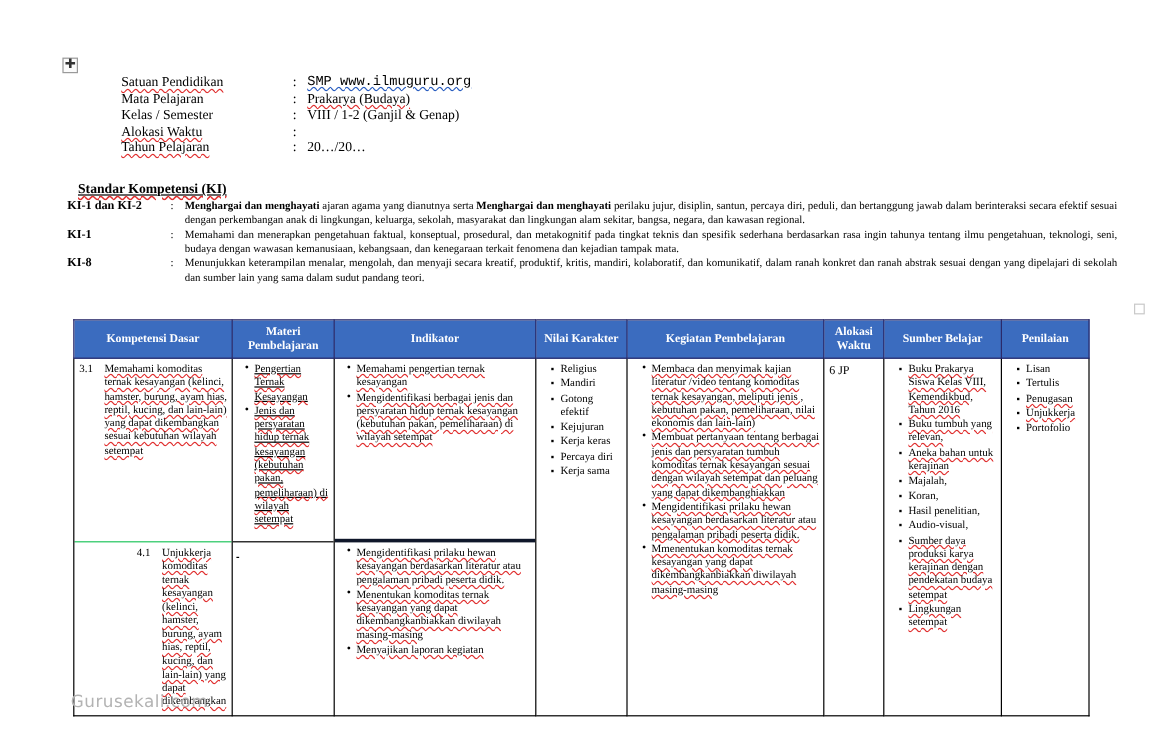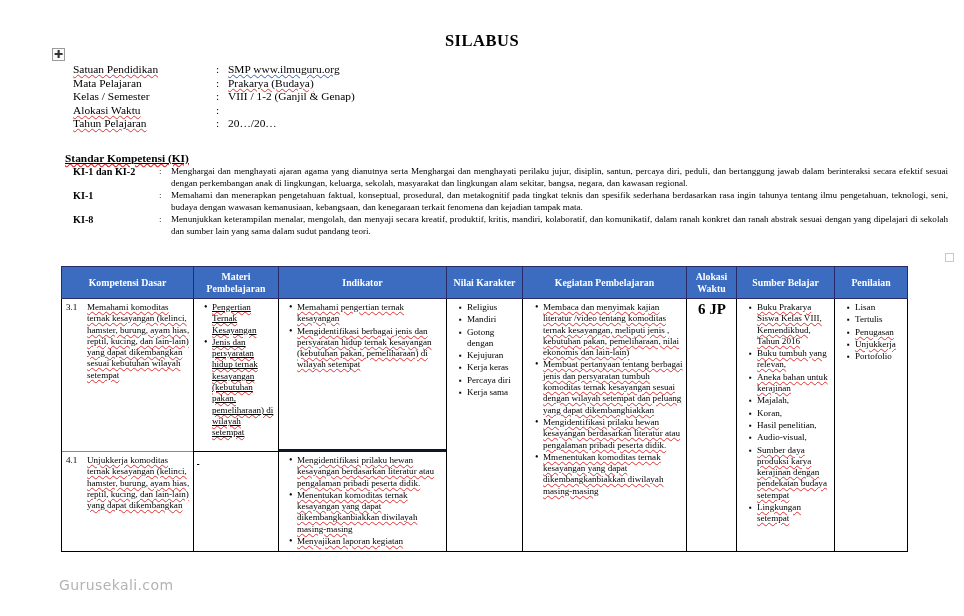--- a/index.html
+++ b/index.html
@@ -38,64 +38,65 @@
     font-size: 11px; line-height: 1; color: #333;
   }
 
   
   .ident {
     position: absolute;
     top: 63px; left: 73px;
     font-size: 11.4px;
     line-height: 13.6px;
   }
-  .ident-row { display: flex; }
+  .ident-row { display: flex; margin-left: 28px; }
   .ident-label { width: 143px; }
   .ident-colon { width: 12px; }
   .ident-val { white-space: nowrap; }
   .sq { 
     text-decoration: underline;
     text-decoration-style: wavy;
     text-decoration-color: #e03030;
     text-decoration-thickness: 1px;
     text-underline-offset: 1px;
   }
   .sqb { 
     text-decoration: underline;
     text-decoration-style: wavy;
     text-decoration-color: #2a5ec0;
     text-decoration-thickness: 1px;
     text-underline-offset: 1px;
+    font-family: Liberation Mono, monospace;
   }
 
   
   .sk-head {
     position: absolute;
     top: 152px; left: 65px;
     font-size: 11.4px;
     font-weight: bold;
     text-decoration: underline;
   }
   .sk-head span {
     text-decoration: underline;
     text-decoration-style: wavy;
     text-decoration-color: #e03030;
   }
   .ki-block {
     position: absolute;
-    top: 166px; left: 73px;
+    top: 166px; left: 56px;
     width: 875px;
     font-size: 9.1px;
     line-height: 11.6px;
   }
   .ki-row { display: flex; margin-bottom: 1px; }
   .ki-code { width: 86px; font-weight: bold; font-size: 10.2px; flex: 0 0 86px; }
   .ki-colon { width: 12px; flex: 0 0 12px; }
   .ki-text { flex: 1 1 auto; text-align: justify; }
-  .ki-text b { font-weight: normal; }
+  .ki-text b { font-weight: bold; }
 
   
   table.silabus {
     position: absolute;
     top: 266px; left: 61px;
     width: 846px;
     border-collapse: collapse;
     table-layout: fixed;
   }
   table.silabus th {
@@ -141,21 +142,21 @@
     position: absolute; left: -1px; top: -1px;
     font-size: 10px;
   }
   ul.sq-b > li:before { content: "\25AA"; font-size: 8px; top: 0px; }
 
   
   .kd-item { display: flex; margin-bottom: 2px; }
   .kd-num { flex: 0 0 21px; }
   .kd-txt { flex: 1 1 auto; }
 
-  .aw-val { text-align: center; font-weight: bold; font-size: 15px; padding-top: 2px; }
+  .aw-val { font-weight: normal; font-size: 10px; padding-top: 2px; }
 
   
   .watermark {
     position: absolute;
     left: 59px; top: 577px;
     font-family: "DejaVu Sans", "Liberation Sans", sans-serif;
     font-size: 14px;
     color: #b3b3b3;
     letter-spacing: 0.4px;
     text-align: center;
@@ -165,21 +166,20 @@
   .corner-mark {
     position: absolute; right: 10px; top: 253px;
     width: 9px; height: 9px; border: 1px solid #c9c9c9;
   }
 </style>
 </head>
 <body>
 
 <div id="page">
 
-  <div class="doc-title">SILABUS</div>
 
   <div class="move-handle">✚</div>
 
   <div class="ident">
     <div class="ident-row">
       <div class="ident-label sq">Satuan Pendidikan</div>
       <div class="ident-colon">:</div>
       <div class="ident-val sqb">SMP  www.ilmuguru.org</div>
     </div>
     <div class="ident-row">
@@ -254,21 +254,21 @@
     <tbody>
       <tr>
 
         <td style="padding:0;">
           <div style="border-bottom:1px solid #22c55e; padding:3px 3px 3px 4px; min-height:153px;">
             <div class="kd-item">
               <div class="kd-num">3.1</div>
               <div class="kd-txt sq">Memahami komoditas ternak kesayangan (kelinci, hamster, burung, ayam hias, reptil, kucing, dan lain-lain) yang dapat dikembangkan sesuai kebutuhan wilayah setempat</div>
             </div>
           </div>
-          <div style="padding:3px 3px 3px 4px;">
+          <div style="padding:3px 3px 3px 4px;margin-left:48px;">
             <div class="kd-item">
               <div class="kd-num">4.1</div>
               <div class="kd-txt sq">Unjukkerja komoditas ternak kesayangan (kelinci, hamster, burung, ayam hias, reptil, kucing, dan lain-lain) yang dapat dikembangkan</div>
             </div>
           </div>
         </td>
 
         <td style="padding:0;text-decoration:underline;">
           <div style="border-bottom:1px solid #000; padding:3px 3px 3px 2px; min-height:153px;">
             <ul class="b">
@@ -292,21 +292,21 @@
               <li class="sq">Menentukan  komoditas ternak kesayangan yang dapat dikembangkanbiakkan  diwilayah masing-masing</li>
               <li class="sq">Menyajikan laporan  kegiatan</li>
             </ul>
           </div>
         </td>
 
         <td>
           <ul class="b sq-b">
             <li>Religius</li>
             <li>Mandiri</li>
-            <li>Gotong dengan</li>
+            <li>Gotong efektif</li>
             <li>Kejujuran</li>
             <li>Kerja keras</li>
             <li>Percaya diri</li>
             <li>Kerja sama</li>
           </ul>
         </td>
 
         <td>
           <ul class="b">
             <li class="sq">Membaca dan menyimak kajian literatur /video tentang komoditas ternak kesayangan, meliputi jenis , kebutuhan pakan, pemeliharaan, nilai ekonomis dan lain-lain)</li>

